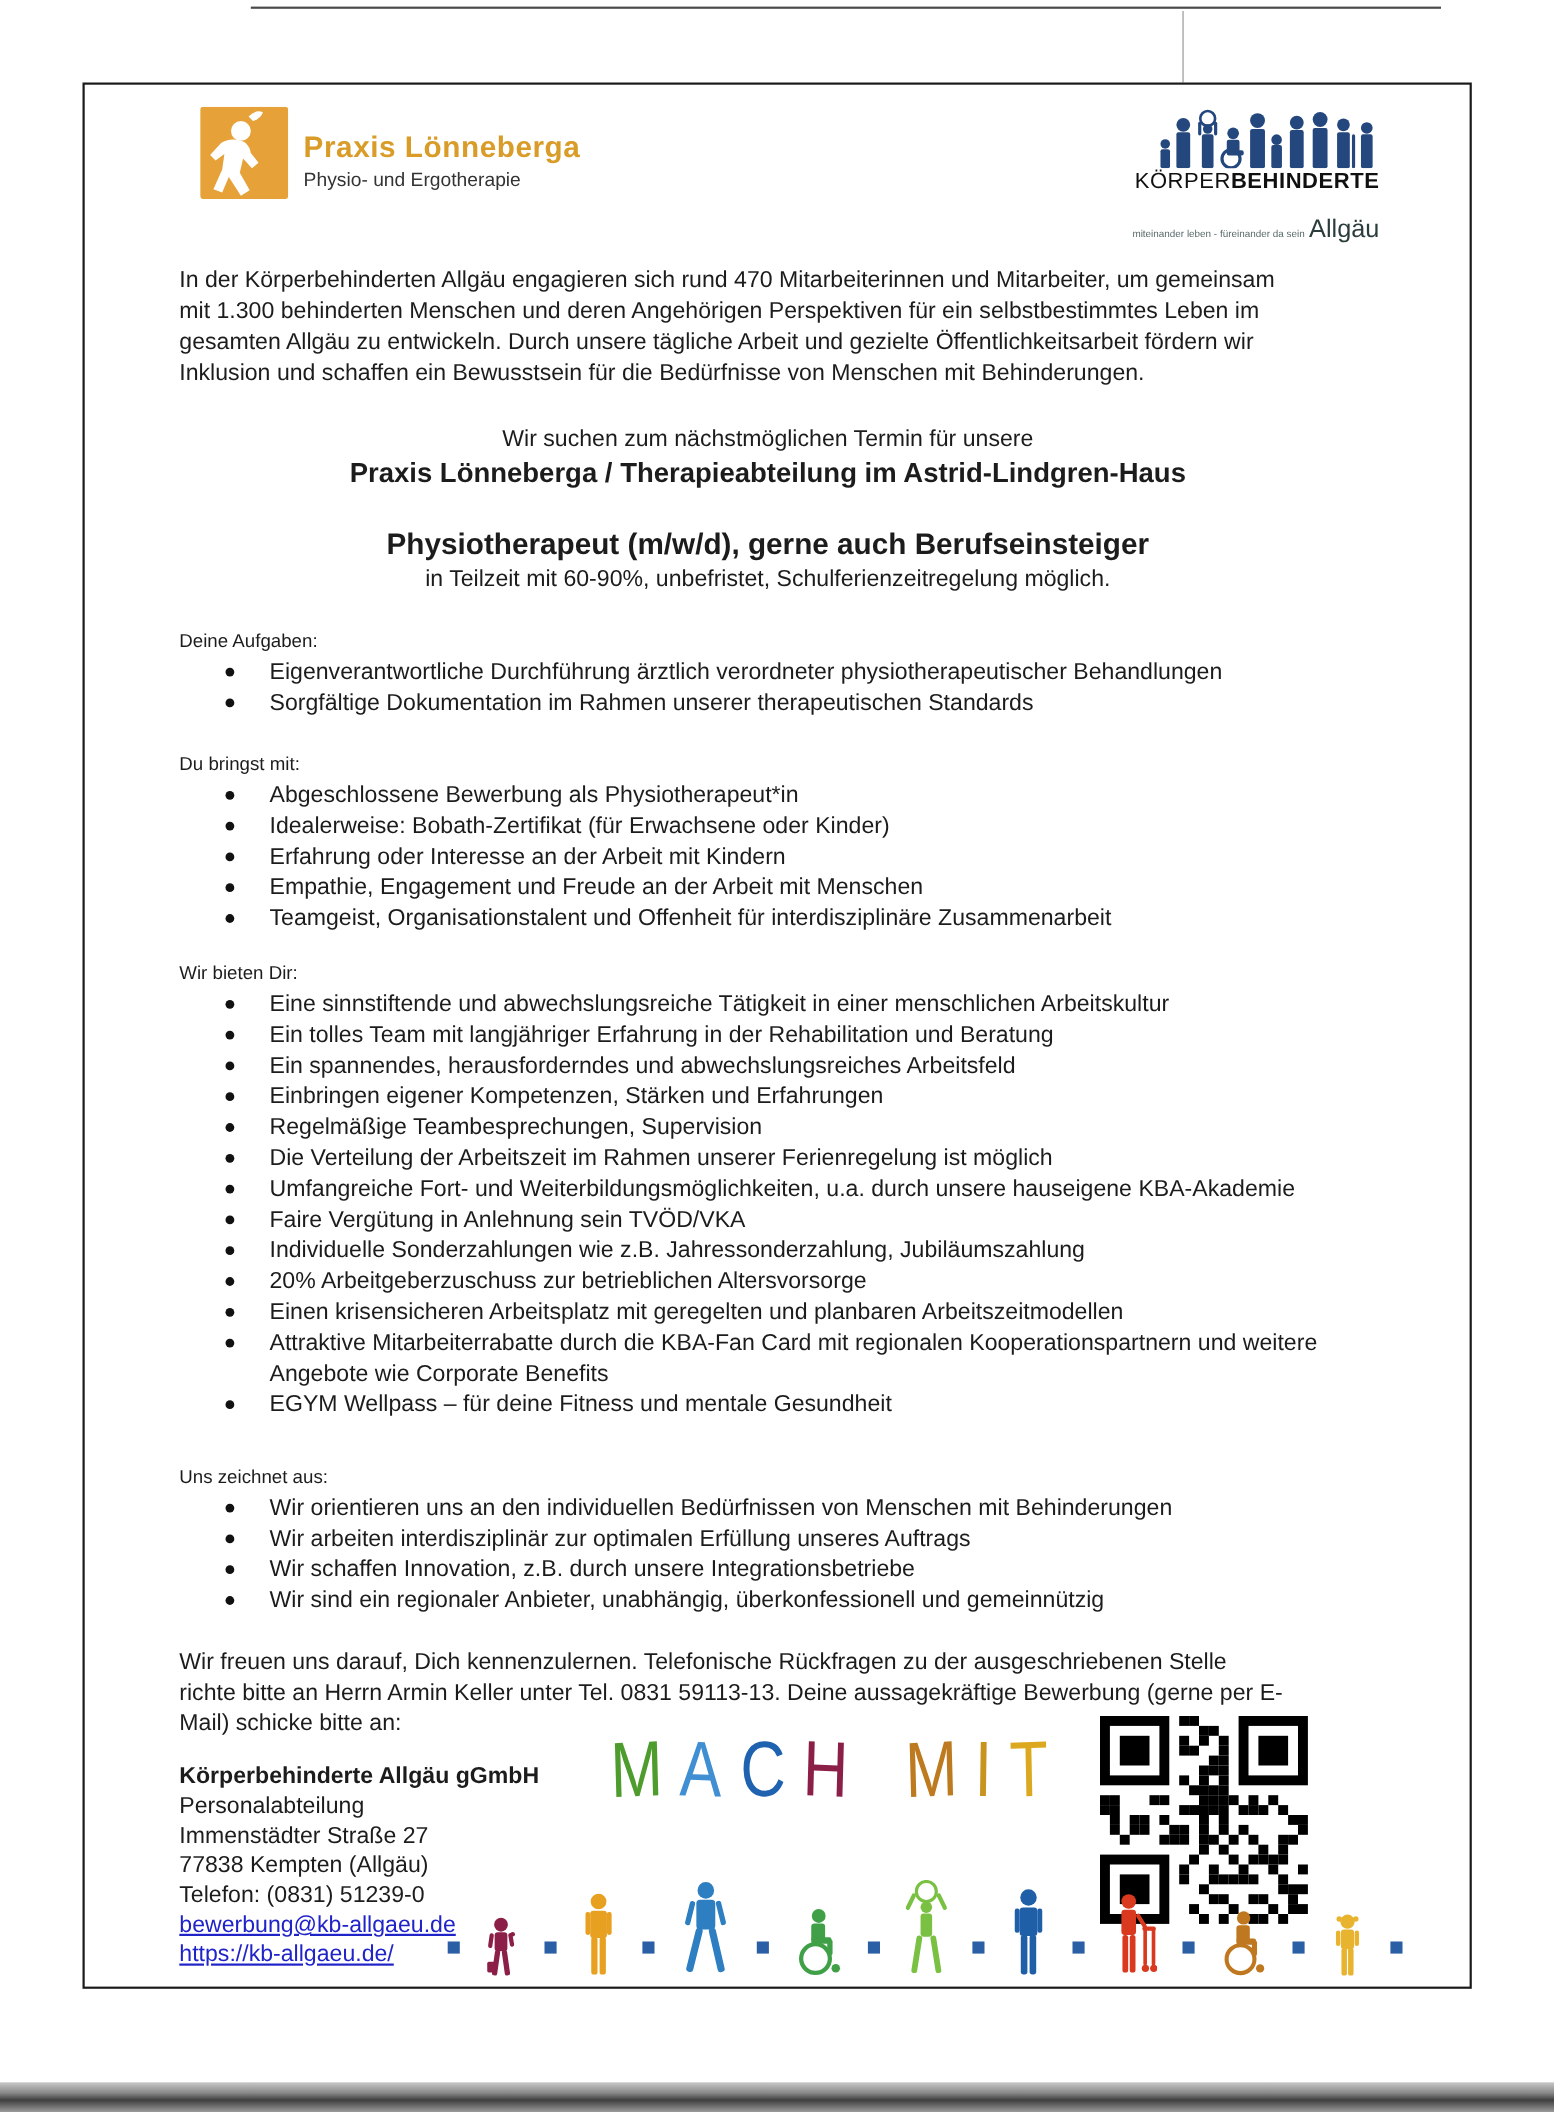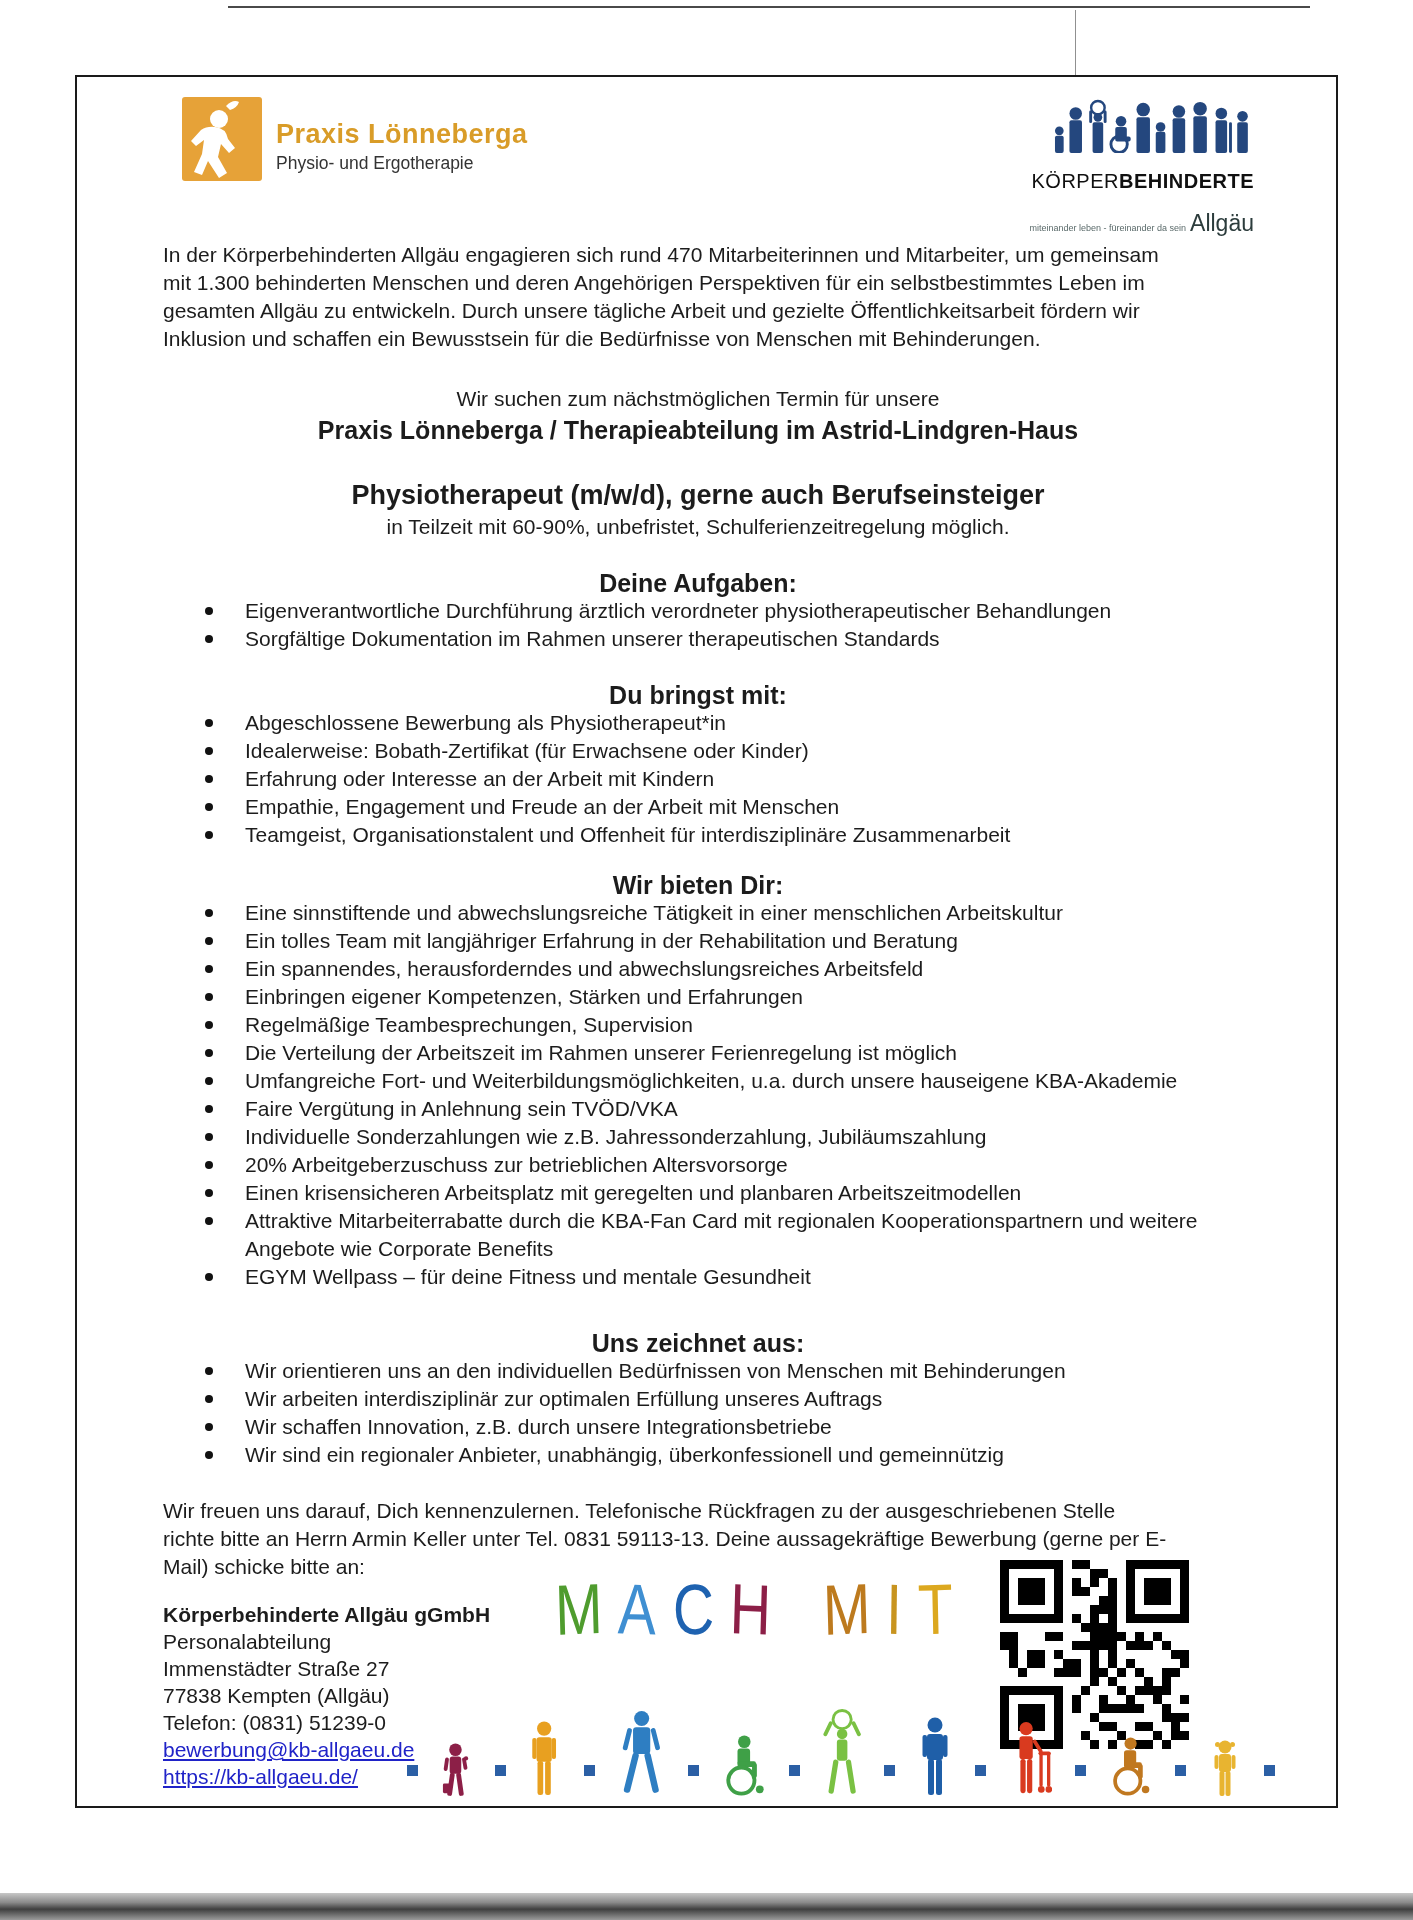--- a/index.html
+++ b/index.html
@@ -21,36 +21,36 @@
   }
 
   
   header { display:flex; justify-content:space-between; align-items:flex-start; height:110px; padding-right:42px; }
   .brand-left { display:flex; margin-left:19px; }
   .brand-left .logo-box { width:80px; height:84px; }
   .brand-left .brand-text { margin-left:14px; margin-top:22px; }
   .brand-title { font-size:27px; font-weight:bold; letter-spacing:.5px; }
   .brand-sub { font-size:17.5px; color:#333; margin-top:3px; }
   .brand-right { display:flex; flex-direction:column; align-items:flex-end; margin-top:2px; }
-  .kb-title { font-size:20px; color:#101010; letter-spacing:.5px; margin-top:17px;text-align:right; }
+  .kb-title { font-size:20px; color:#101010; letter-spacing:.5px; margin-top:1px;text-align:right; }
   .kb-title b { font-weight:bold; }
   .kb-tagline-row { display:flex; align-items:baseline; margin-top:-2px; }
   .kb-tagline { font-size:9px; }
   .kb-region { font-size:23px; margin-left:4px; font-weight:400; }
 
   
   .intro { margin:34px 0 0 0; width:1020px; font-size:21px; line-height:28px; }
   .center-block { width:1070px; text-align:center; margin-top:32px; }
   .center-block .line1 { margin:0; font-size:21px; line-height:28px; }
   .center-block .dept { margin:1px 0 0 0; font-size:25px; line-height:33px; font-weight:bold; }
   .center-block .pos  { margin:30px 0 0 0; font-size:27px; line-height:36px; font-weight:bold; }
   .center-block .cond { margin:0; font-size:21px; line-height:28px; }
 
   section { width:1070px; }
-  section h3 { margin:0; font-size:25px; line-height:28px; font-weight:bold;text-align:center; }
+  section h3 { margin:0; font-size:17px; line-height:28px; font-weight:normal; }
   .mt-tasks  { margin-top:28px; }
   .mt-profile{ margin-top:28px; }
   .mt-offer  { margin-top:22px; }
   .mt-values { margin-top:38px; }
   section ul { margin:0; padding:0; list-style:none; }
   section li { position:relative; padding-left:82px; font-size:21px; line-height:28px; }
   section li::before { content:""; position:absolute; left:42px; top:10px; width:8px; height:8px; border-radius:50%; background:#111; }
 
   .closing { margin:28px 0 0 0; width:1005px; font-size:21px; line-height:28px; }
 

